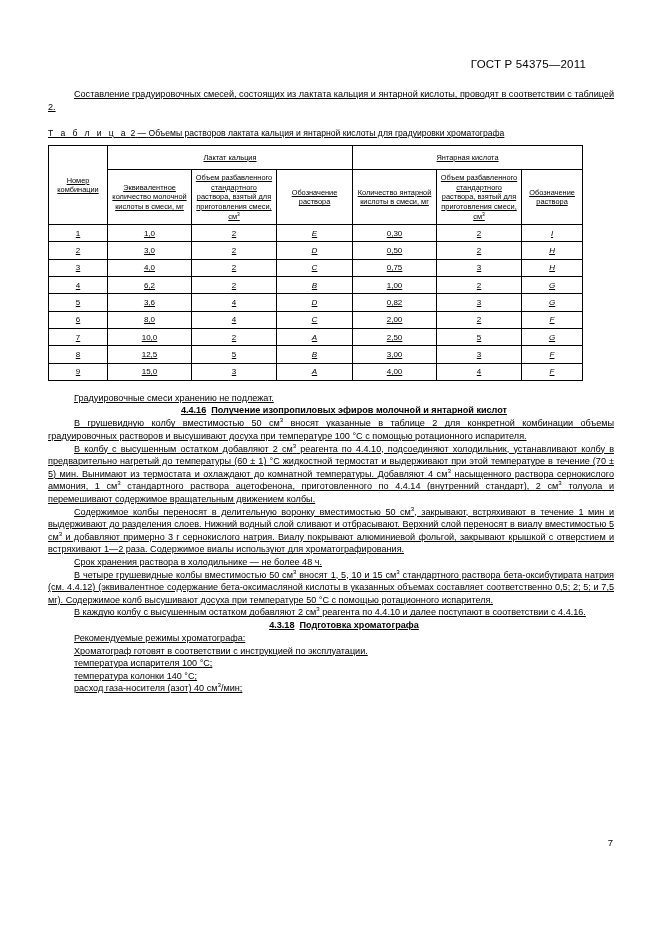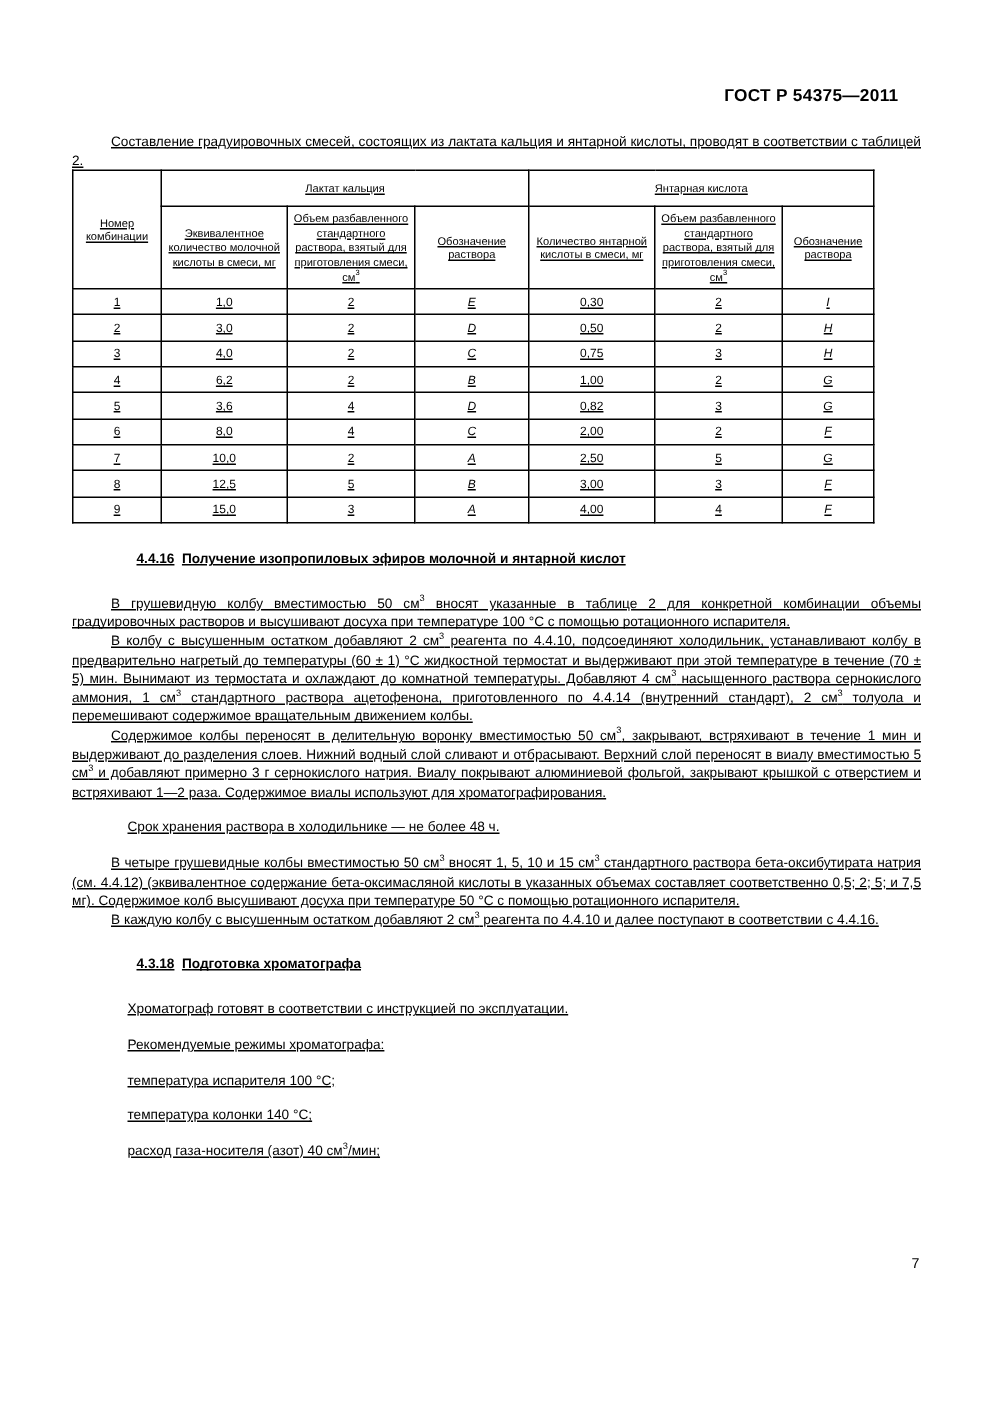--- a/index.html
+++ b/index.html
@@ -16,24 +16,24 @@
     overflow: hidden;
   }
   .page {
     position: absolute;
     left: 0; top: 0;
     width: 661px;
     height: 936px;
   }
   .std-header {
     position: absolute;
-    right: 62px;
+    right: 75px;
     top: 58px;
     font-size: 11.5px;
-    font-weight: bold;
+    font-weight: normal;
     letter-spacing: 0.2px;
     white-space: nowrap;
   }
   .content {
     position: absolute;
     left: 48px;
     top: 88px;
     width: 566px;
     text-decoration: underline;
   }
@@ -47,25 +47,26 @@
   p.indent { text-indent: 26px; }
   .caption {
     margin: 0;
     padding-top: 15px;
     padding-bottom: 6px;
     font-size: 8.6px;
     line-height: 11px;
   }
   .caption .sp { letter-spacing: 2.4px; }
   .sec-head {
-    margin: 17px;
+    margin: 0;
     font-size: 9.1px;
     line-height: 13px;
     font-weight: bold;
     text-indent: 26px;
+    text-align: center;
   }
   .sec-head .num { margin-right: 5px; }
   sup { font-size: 0.68em; vertical-align: super; line-height: 0; }
 
   
   table.data {
     border-collapse: collapse;
     width: 534px;
     table-layout: fixed;
     font-size: 7.4px;
@@ -91,21 +92,21 @@
   .tblwrap { padding-left: 0px; }
 
   .postnote {
     margin: 0;
     padding-top: 11px;
     font-size: 9.1px;
     line-height: 12.6px;
     text-indent: 26px;
   }
   .plain-line {
-    margin: 11px;
+    margin: 0;
     font-size: 9.1px;
     line-height: 12.6px;
     text-indent: 26px;
   }
   .pageno {
     position: absolute;
     right: 48px;
     bottom: 88px;
     font-size: 9.5px;
   }
@@ -114,20 +115,26 @@
 <body>
 
 <div class="page">
 
   <div class="std-header">ГОСТ Р 54375—2011</div>
 
   <div class="content">
 
     <p class="body indent">Составление градуировочных смесей, состоящих из лактата кальция и янтарной кислоты, проводят в соответствии с таблицей 2.</p>
 
+    <p class="caption">
+      <span class="sp">Т а б л и ц а</span>
+      <span>2</span>
+      <span>—</span>
+      <span>Объемы растворов лактата кальция и янтарной кислоты для градуировки хроматографа</span>
+    </p>
 
     <div class="tblwrap">
       <table class="data">
         <colgroup>
           <col style="width:59px">
           <col style="width:84px">
           <col style="width:85px">
           <col style="width:76px">
           <col style="width:84px">
           <col style="width:85px">
@@ -227,37 +234,38 @@
               <td>3</td>
               <td class="ital">A</td>
               <td>4,00</td>
               <td>4</td>
               <td class="ital">F</td>
             </tr>
           </tbody>
       </table>
     </div>
 
+    <p class="postnote">Градуировочные смеси хранению не подлежат.</p>
 
     <p class="sec-head">
       <span class="num">4.4.16</span><span>Получение изопропиловых эфиров молочной и янтарной кислот</span>
     </p>
     <p class="body indent">В грушевидную колбу вместимостью 50 см<sup>3</sup> вносят указанные в таблице 2 для конкретной комбинации объемы градуировочных растворов и высушивают досуха при температуре 100&nbsp;°С с помощью ротационного испарителя.</p>
     <p class="body indent">В колбу с высушенным остатком добавляют 2 см<sup>3</sup> реагента по 4.4.10, подсоединяют холодильник, устанавливают колбу в предварительно нагретый до температуры (60 ± 1) °С жидкостной термостат и выдерживают при этой температуре в течение (70 ± 5) мин. Вынимают из термостата и охлаждают до комнатной температуры. Добавляют 4 см<sup>3</sup> насыщенного раствора сернокислого аммония, 1 см<sup>3</sup> стандартного раствора ацетофенона, приготовленного по 4.4.14 (внутренний стандарт), 2 см<sup>3</sup> толуола и перемешивают содержимое вращательным движением колбы.</p>
     <p class="body indent">Содержимое колбы переносят в делительную воронку вместимостью 50 см<sup>3</sup>, закрывают, встряхивают в течение 1 мин и выдерживают до разделения слоев. Нижний водный слой сливают и отбрасывают. Верхний слой переносят в виалу вместимостью 5 см<sup>3</sup> и добавляют примерно 3 г сернокислого натрия. Виалу покрывают алюминиевой фольгой, закрывают крышкой с отверстием и встряхивают 1—2 раза. Содержимое виалы используют для хроматографирования.</p>
     <p class="plain-line">Срок хранения раствора в холодильнике — не более 48 ч.</p>
 
     <p class="body indent">В четыре грушевидные колбы вместимостью 50 см<sup>3</sup> вносят 1, 5, 10 и 15 см<sup>3</sup> стандартного раствора бета-оксибутирата натрия (см. 4.4.12) (эквивалентное содержание бета-оксимасляной кислоты в указанных объемах составляет соответственно 0,5; 2; 5; и 7,5 мг). Содержимое колб высушивают досуха при температуре 50&nbsp;°С с помощью ротационного испарителя.</p>
     <p class="body indent">В каждую колбу с высушенным остатком добавляют 2 см<sup>3</sup> реагента по 4.4.10 и далее поступают в соответствии с 4.4.16.</p>
 
     <p class="sec-head">
       <span class="num">4.3.18</span><span>Подготовка хроматографа</span>
     </p>
+    <p class="plain-line">Рекомендуемые режимы хроматографа:</p>
     <p class="plain-line">Хроматограф готовят в соответствии с инструкцией по эксплуатации.</p>
-    <p class="plain-line">Рекомендуемые режимы хроматографа:</p>
     <p class="plain-line">температура испарителя 100 °С;</p>
     <p class="plain-line">температура колонки 140 °С;</p>
     <p class="plain-line">расход газа-носителя (азот) 40 см<sup>3</sup>/мин;</p>
 
   </div>
 
   <div class="pageno">7</div>
 </div>
 
 </body></html>

